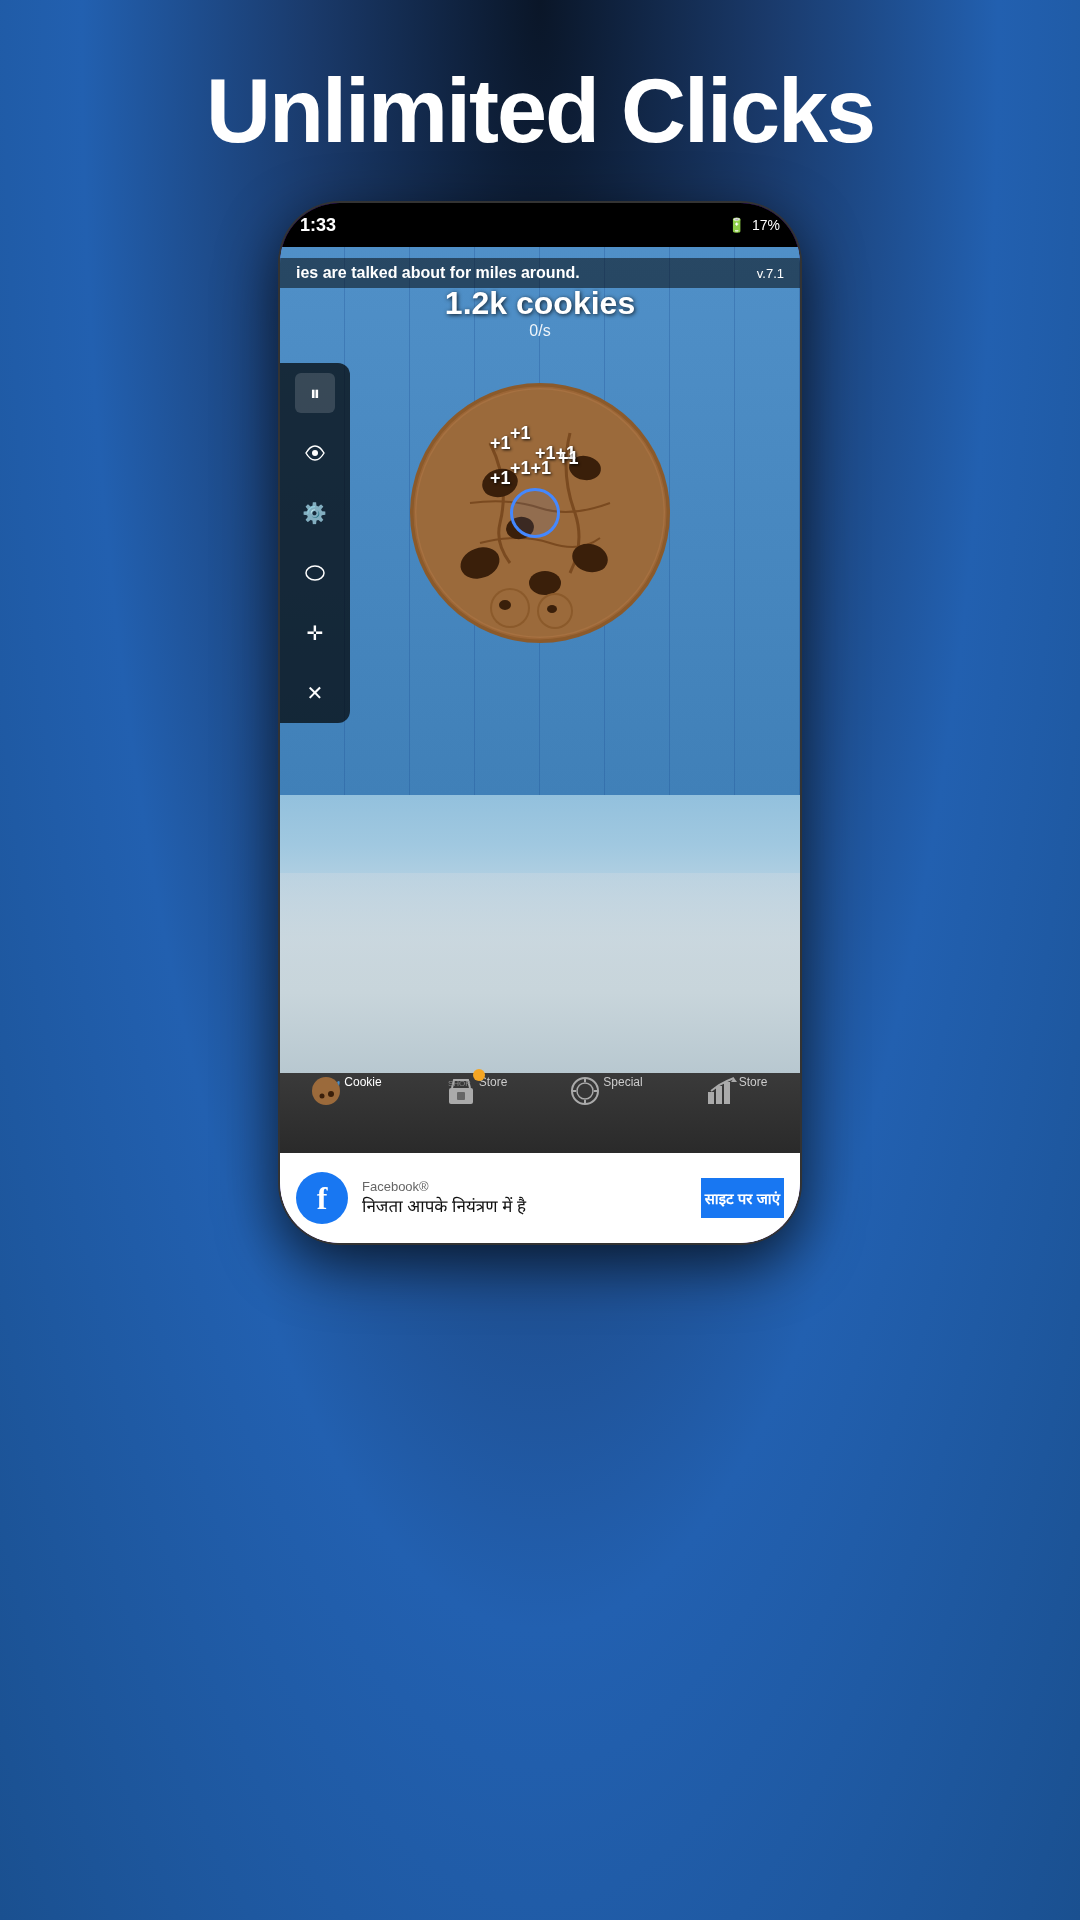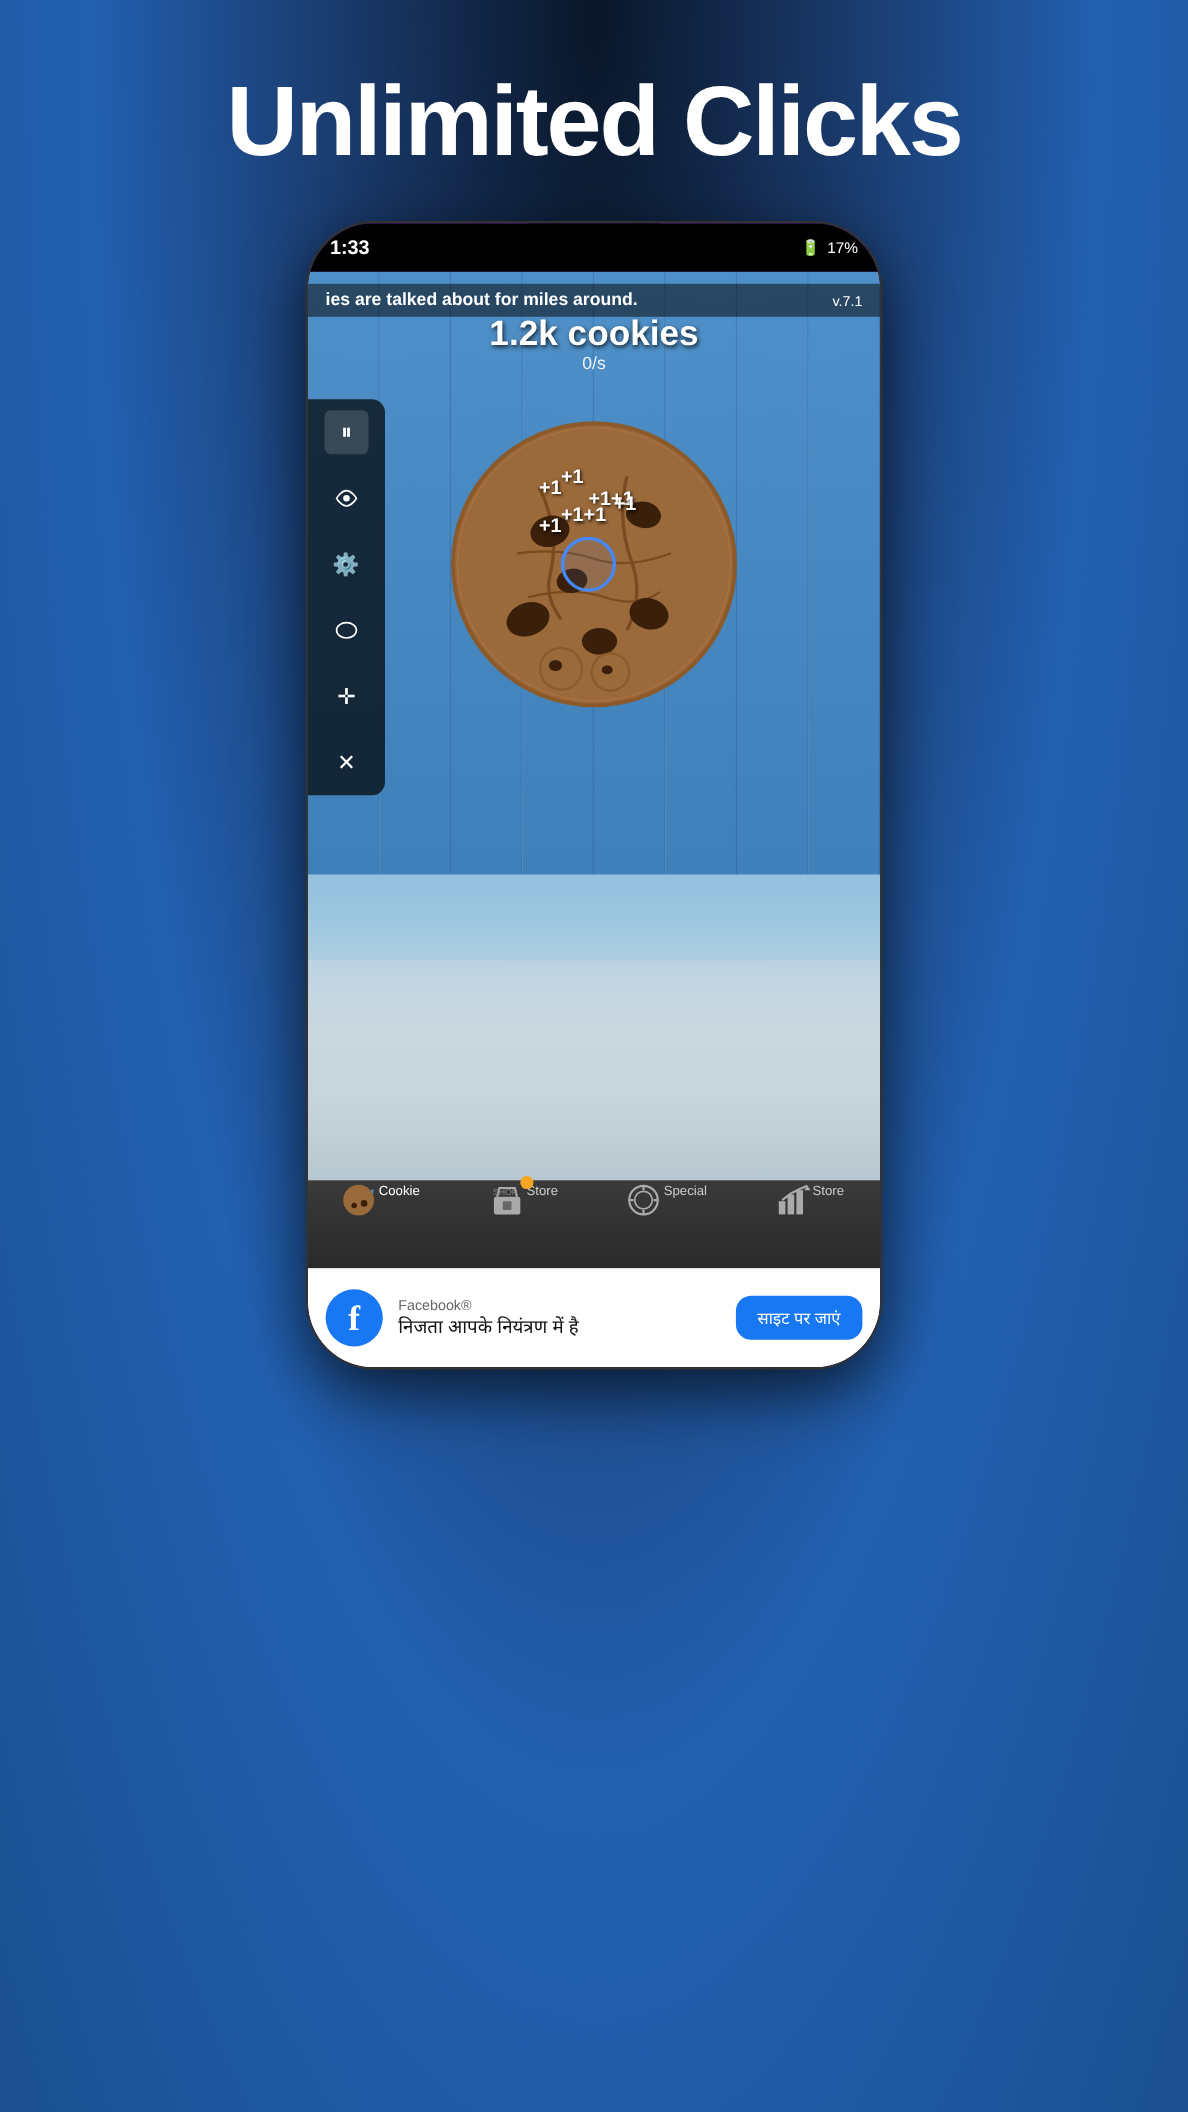--- a/index.html
+++ b/index.html
@@ -302,24 +302,24 @@
     }
     .ad-text {
       color: #111;
       font-size: 17px;
       font-weight: 500;
     }
     .ad-cta {
       background: #1877F2;
       color: white;
       border: none;
-      border-radius: 14px;
-      padding: 10px 20px;
+      border-radius: 0;
+      padding: 10px 4px;
       font-size: 15px;
-      font-weight: normal;
+      font-weight: bold;
       cursor: pointer;
       white-space: nowrap;
     }
 
     
     .wood-panels {
       position: absolute;
       top: 0; left: 0; right: 0;
       height: 55%;
       display: flex;

